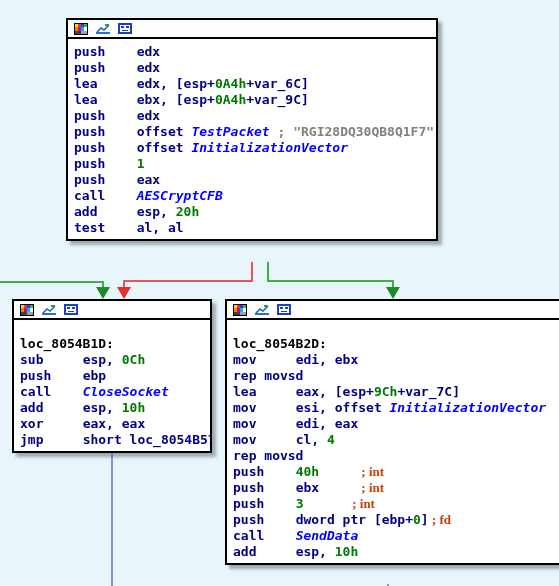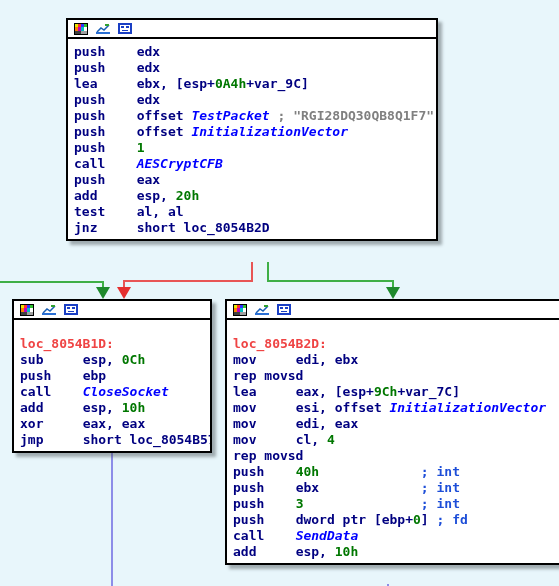--- a/index.html
+++ b/index.html
@@ -61,28 +61,28 @@
   .ins {
     white-space: pre;
     font-family: "DejaVu Sans Mono", "Liberation Mono", monospace;
     font-size: 13px;
     line-height: 16px;
     color: #000080;
     font-weight: bold;
     letter-spacing: 0px;
   }
   .label-line {
-    color: #ef4444;
+    color: #000000;
   }
   .mn  { color: #000080; }
   .op  { color: #000080; }
   .num { color: #007700; }
   .nam { color: #0000ff; font-style: italic; }
   .cmt { color: #808080; }
-  .cmtblue { color: #1d4ed8; }
+  .cmtblue { color: #c2410c; font-family: Liberation Serif, serif; }
 </style>
 </head>
 <body>
 
 <div id="canvas">
 
   <svg id="edges" viewBox="0 0 559 586" width="559" height="586">
 
     <path d="M -2 266 L 103 266 L 103 273" fill="none" stroke="#3faf46" stroke-width="2"></path>
     <polygon points="96,271 110,271 103,283" fill="#1f8a2d"></polygon>
@@ -121,30 +121,30 @@
         <rect x="0" y="0" width="14" height="11" fill="#1a3fc4"></rect>
         <rect x="2" y="2" width="10" height="7" fill="#ffffff"></rect>
         <rect x="3" y="3" width="3" height="2" fill="#1a3fc4"></rect>
         <rect x="8" y="3" width="3" height="2" fill="#1a3fc4"></rect>
         <rect x="4" y="7" width="6" height="1" fill="#1a3fc4"></rect>
       </svg>
     </div>
     <div class="node-body">
         <div class="ins"><span class="mn">push    </span><span class="op">edx</span></div>
         <div class="ins"><span class="mn">push    </span><span class="op">edx</span></div>
+        <div class="ins"><span class="mn">lea     </span><span class="op">edx, [esp+</span><span class="num">0A4h</span><span class="op">+var_6C]</span></div>
         <div class="ins"><span class="mn">lea     </span><span class="op">ebx, [esp+</span><span class="num">0A4h</span><span class="op">+var_9C]</span></div>
         <div class="ins"><span class="mn">push    </span><span class="op">edx</span></div>
         <div class="ins"><span class="mn">push    </span><span class="op">offset </span><span class="nam">TestPacket</span><span class="cmt"> ; "RGI28DQ30QB8Q1F7"</span></div>
         <div class="ins"><span class="mn">push    </span><span class="op">offset </span><span class="nam">InitializationVector</span></div>
         <div class="ins"><span class="mn">push    </span><span class="num">1</span></div>
+        <div class="ins"><span class="mn">push    </span><span class="op">eax</span></div>
         <div class="ins"><span class="mn">call    </span><span class="nam">AESCryptCFB</span></div>
-        <div class="ins"><span class="mn">push    </span><span class="op">eax</span></div>
         <div class="ins"><span class="mn">add     </span><span class="op">esp, </span><span class="num">20h</span></div>
         <div class="ins"><span class="mn">test    </span><span class="op">al, al</span></div>
-        <div class="ins"><span class="mn">jnz     </span><span class="op">short loc_8054B2D</span></div>
       </div>
   </div>
 
   <div class="node" id="node-left" style="left:12px; top:283px; width:200px;">
     <div class="node-titlebar">
       <svg class="tb-icon" viewBox="0 0 14 12">
         <rect x="0" y="0" width="14" height="12" fill="#000000"></rect>
         <rect x="1" y="1" width="3" height="3" fill="#e8e800"></rect>
         <rect x="4" y="1" width="3" height="3" fill="#ff3030"></rect>
         <rect x="7" y="1" width="3" height="3" fill="#3030ff"></rect>

